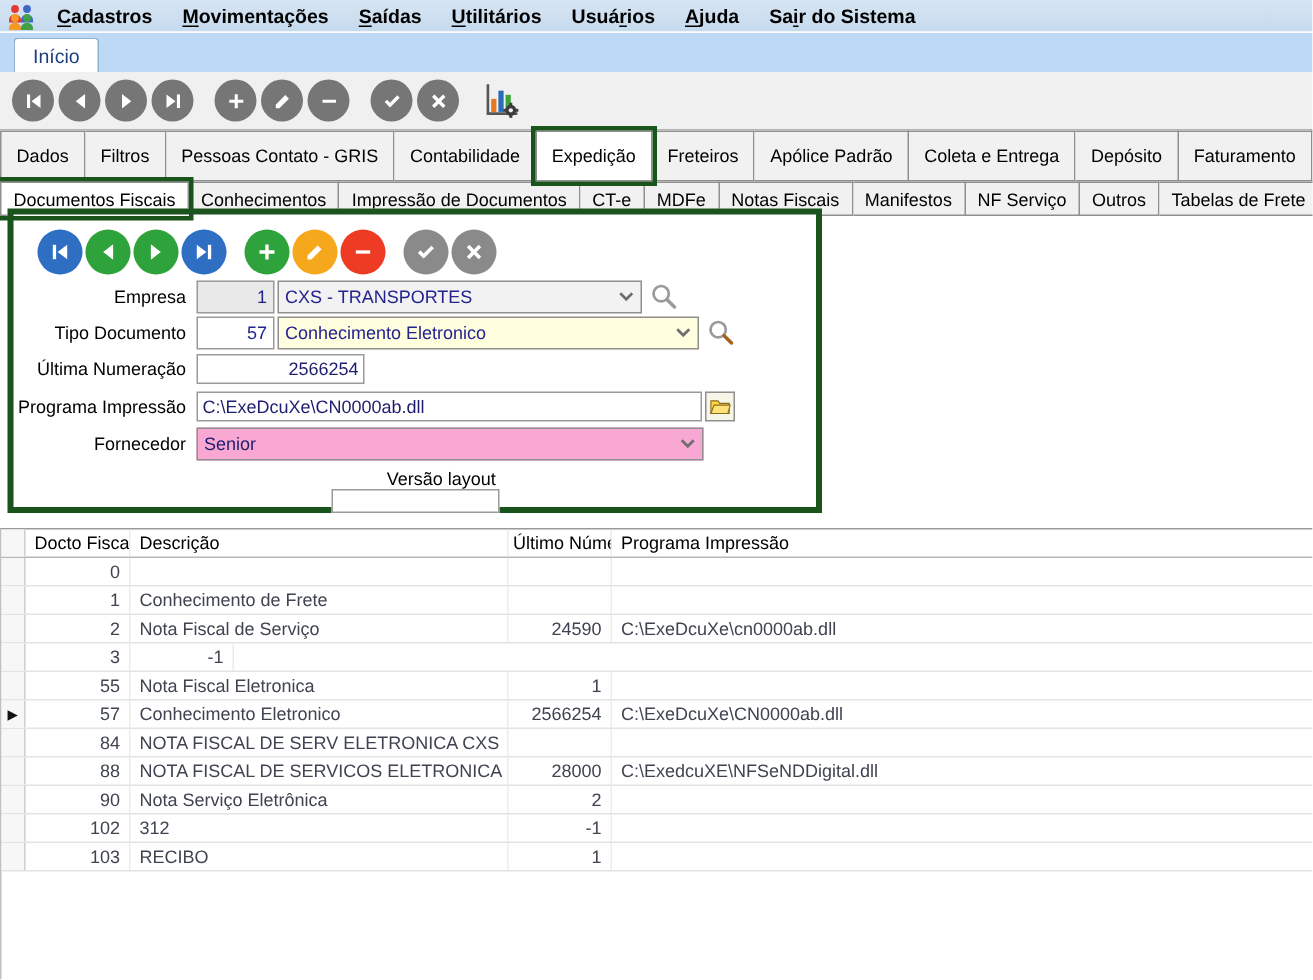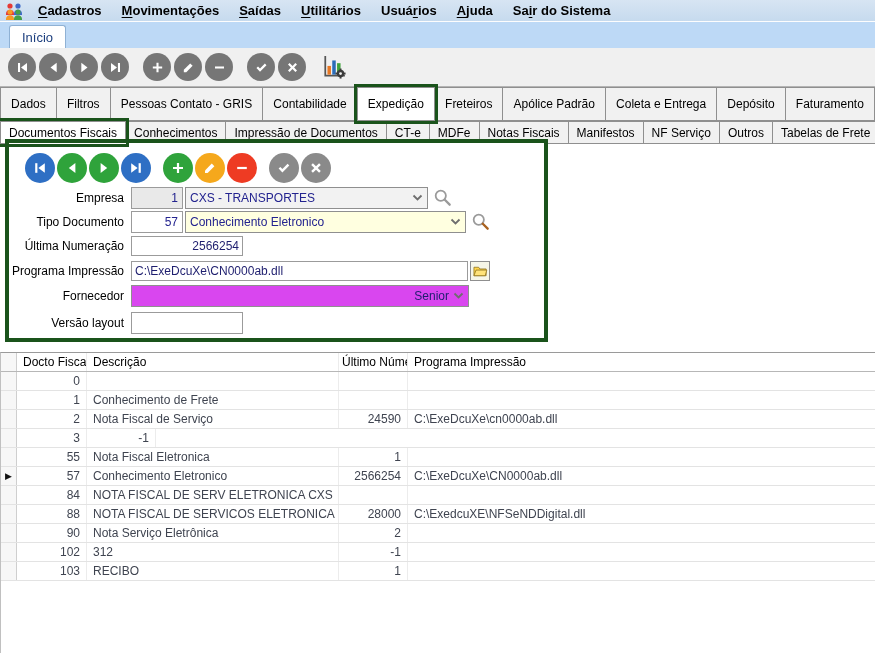--- a/index.html
+++ b/index.html
@@ -56,21 +56,21 @@
   .fields { margin-top:4px; }
   .field-row { display:flex; align-items:center; height:22px; margin-bottom:2px; }
   .flabel { width:122px; text-align:right; padding-right:7px; color:#000; white-space:nowrap; }
   .code-box { width:52px; height:22px; border:1px solid #9b9b9b; text-align:right;
     padding-right:4px; font:12px "Liberation Sans",sans-serif; color:#23238f; background:#fff; }
   .code-box.gray { background:#e9e9e9; }
   .combo { height:22px; border:1px solid #8f8f8f; background:#f2f2f2; display:flex;
     align-items:center; padding:0 4px; color:#23238f; cursor:pointer; margin-left:2px; }
   .combo .ctext { flex:1; white-space:nowrap; overflow:hidden; }
   .combo.yellow { background:#ffffe0; }
-  .combo.white { background:#d946ef;text-align:right; }
+  .combo.white { background:#f9a8d4; }
   .chev { width:11px; height:8px; flex:0 0 auto; margin-left:4px; }
   .mag { width:20px; height:20px; margin-left:5px; cursor:pointer; }
   .tinput { height:20px; border:1px solid #9b9b9b; font:12px "Liberation Sans",sans-serif;
     color:#1e1e6e; padding:0 3px; background:#fff; }
   .folder-btn { width:20px; height:20px; border:1px solid #8f8f8f; background:#f6f6e8;
     margin-left:2px; display:flex; align-items:center; justify-content:center; cursor:pointer; }
   .folder-btn svg { width:15px; height:12px; }
 
   
   .grid { position:absolute; left:0; top:352px; width:875px; bottom:0;
@@ -326,21 +326,21 @@
       <div class="field-row" style="margin-top:3px;border-radius:10px;">
         <div class="flabel">Fornecedor</div>
         <div class="combo white" style="width:338px; margin-left:0; color:#1e1e6e;">
           <span class="ctext">Senior</span>
           <svg class="chev" viewBox="0 0 10 8">
               <path d="M1 1.5l4 4 4-4" stroke="#6e6e6e" stroke-width="1.8" fill="none"></path>
             </svg>
         </div>
       </div>
 
-      <div class="field-row" style="margin-top:5px;">
+      <div class="field-row" style="margin-top:5px;flex-direction:column;">
         <div class="flabel">Versão layout</div>
         <input class="tinput" style="width: 112px; height: 22px;" value="">
       </div>
 
     </div>
   </div>
 
   <div class="grid">
     <div class="grow ghead">
       <div class="gc gc-ind"></div>

